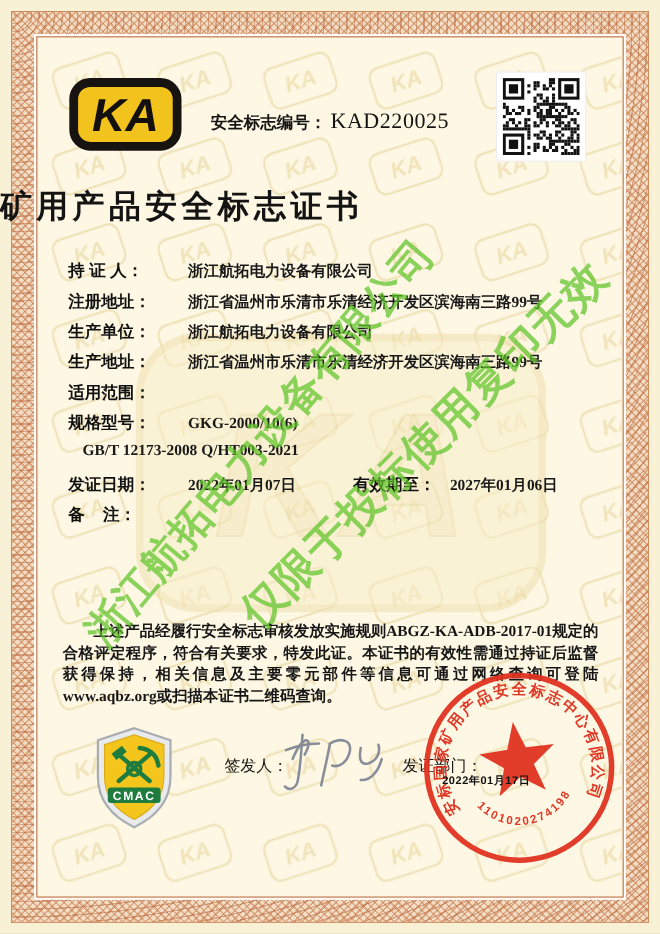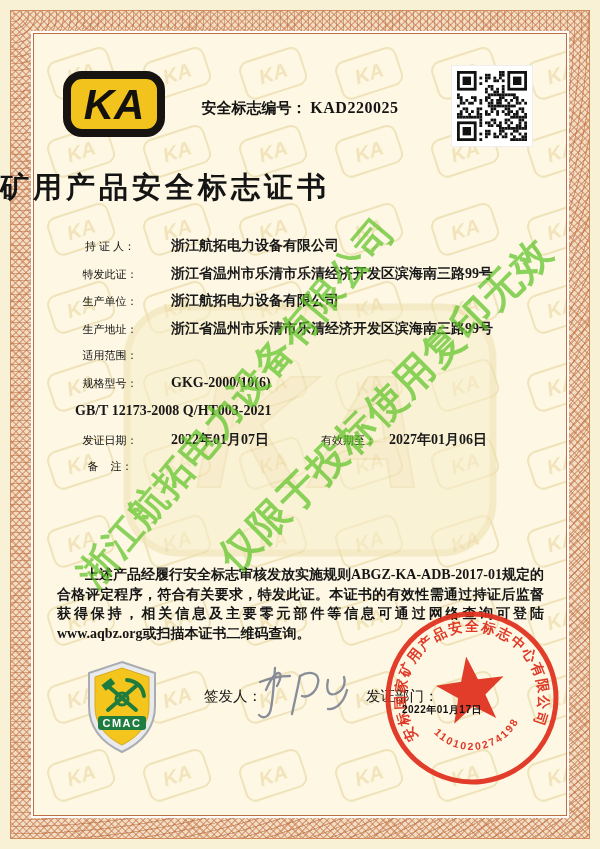--- a/index.html
+++ b/index.html
@@ -13,30 +13,30 @@
           repeating-linear-gradient(135deg, rgba(197,115,70,.5) 0 1.5px, rgba(247,232,211,0) 1.5px 5px),
           repeating-linear-gradient(45deg, rgba(197,115,70,.55) 0 1.5px, #f2ddc4 1.5px 5px);}
   .inner{position:absolute;left:33px;top:33px;right:33px;bottom:33px;z-index:2;
          background:#fdf7e3;border:1px solid #bd6f44;box-shadow:0 0 0 2px #ffffff;}
   .inner-pattern{position:absolute;left:34px;top:34px;width:532px;height:781px;z-index:3;}
   .big-wm{position:absolute;left:115px;top:295px;width:390px;height:270px;z-index:4;}
   
   .ka-logo{position:absolute;left:62px;top:70px;width:104px;height:68px;z-index:5;}
   .cert-no{position:absolute;left:150px;top:99px;width:300px;text-align:center;z-index:5;
            font-family:"Liberation Serif",serif;font-size:15px;font-weight:bold;white-space:pre;}
-  .cert-no .num{font-weight:bold;font-size:16px;letter-spacing:.5px;}
+  .cert-no .num{font-weight:normal;font-size:20px;letter-spacing:.5px;}
   .qr-box{position:absolute;left:452px;top:66px;width:80px;height:80px;background:#fff;z-index:5;
           box-shadow:0 0 0 1px #eee;}
   .qr-box svg{position:absolute;left:5px;top:5px;width:70px;height:70px;}
   .title{position:absolute;left:0;top:168px;width:580px;text-align:left;z-index:5;
          font-family:"Liberation Serif",serif;font-weight:900;font-size:29px;letter-spacing:4px;}
   
   .fields{position:absolute;left:62px;top:237px;width:482px;z-index:5;}
   .frow{display:flex;align-items:baseline;height:18px;margin-bottom:9.7px;}
-  .f-label{flex:none;width:96px;font-weight:normal;font-size:11px;white-space:pre;color:#101010;text-align:center;}
+  .f-label{flex:none;width:96px;font-weight:bold;font-size:15px;white-space:pre;color:#101010;}
   .f-label.wide{width:auto;margin-right:0;}
   .f-value{margin-left:13px;font-family:"Liberation Serif",serif;font-weight:bold;font-size:14px;
            white-space:pre;color:#181818;}
   .f-label.valid{margin-left:52px;width:auto;}
   
   .statement{position:absolute;left:57px;top:565px;width:487px;z-index:5;
              font-family:"Liberation Serif",serif;font-weight:bold;font-size:14px;line-height:19.5px;
              text-align:justify;text-indent:2em;color:#161616;}
   
   .cmac{position:absolute;left:84px;top:659px;width:76px;height:96px;z-index:5;}
@@ -308,21 +308,21 @@
   </div>
 
   <div class="title">矿用产品安全标志证书</div>
 
   <div class="fields">
     <div class="frow">
         <span class="f-label">持 证 人：</span>
         <span class="f-value">浙江航拓电力设备有限公司</span>
       </div>
     <div class="frow">
-        <span class="f-label">特发此证：</span>
+        <span class="f-label">注册地址：</span>
         <span class="f-value">浙江省温州市乐清市乐清经济开发区滨海南三路99号</span>
       </div>
     <div class="frow">
         <span class="f-label">生产单位：</span>
         <span class="f-value">浙江航拓电力设备有限公司</span>
       </div>
     <div class="frow">
         <span class="f-label">生产地址：</span>
         <span class="f-value">浙江省温州市乐清市乐清经济开发区滨海南三路99号</span>
       </div>

